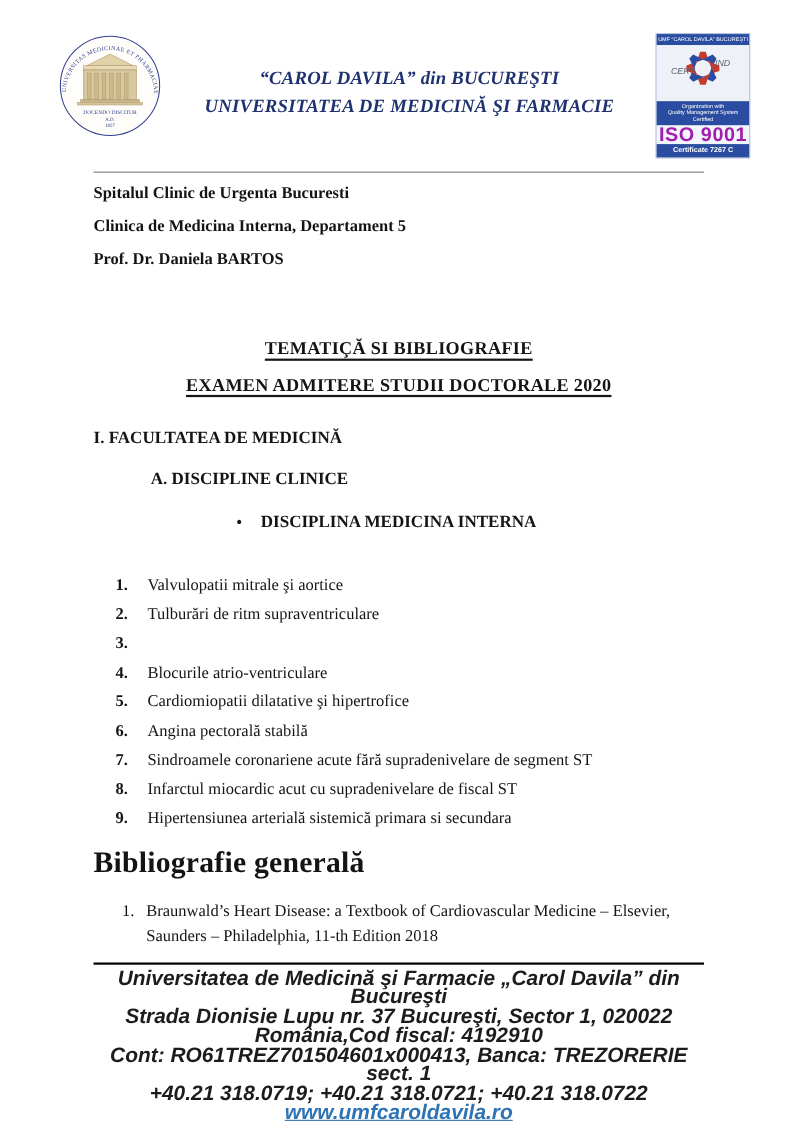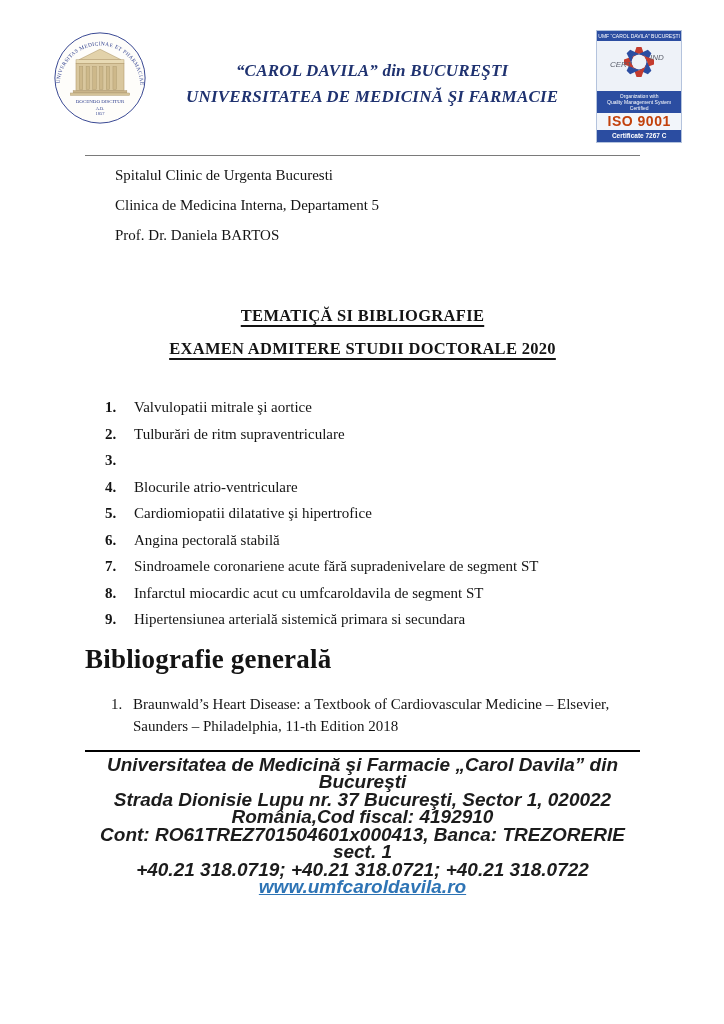--- a/index.html
+++ b/index.html
@@ -15,29 +15,29 @@
   .header-title { flex:1; text-align:center; padding-top:28px;
     color:#1f3270; font-weight:bold; font-style:italic;
     font-size:17px; line-height:26px; letter-spacing:.2px; }
   
   .iso-badge { flex:0 0 82px; background:#ccd7ea; border:1px solid #b4c3dd;
     font-family:"Liberation Sans", sans-serif; text-align:center; }
   .iso-bar { background:#2b4da1; color:#ffffff; padding:1px 1px; overflow:hidden; }
   .iso-top { font-size:5px; line-height:8px; white-space:nowrap; }
   .iso-logo-wrap { background:#eef2f8; padding:1px 0; }
   .iso-org { font-size:5px; line-height:6px; padding:2px 1px; }
-  .iso-name { background:#f2f5fa; color:#c2410c; font-weight:bold;
-    font-size:14px; line-height:17px; letter-spacing:.5px; }
+  .iso-name { background:#f2f5fa; color:#a21caf; font-weight:bold;
+    font-size:18px; line-height:17px; letter-spacing:.5px; }
   .iso-cert { font-size:6.5px; line-height:10px; font-weight:bold; }
   
   .rule-thin  { border:none; border-top:1px solid #7a7a7a; margin-top:12px; }
   .rule-thick { border:none; border-top:2.5px solid #000000; margin-top:12px; }
   
   .contact { margin-top:4px; }
-  .contact p { font-weight:normal; font-size:15px; line-height:22px; margin-top:8px;margin-left:30px; }
+  .contact p { font-weight:bold; font-size:15px; line-height:22px; margin-top:8px; }
   
   .doc-title { margin-top:60px; text-align:center; font-weight:bold;
     font-size:16.5px; letter-spacing:.3px; }
   .doc-title div { text-decoration:underline; text-decoration-thickness:1.5px;
     text-underline-offset:4px; }
   .doc-title .t2 { margin-top:13px; }
   
   .outline { margin-top:30px; font-weight:bold; font-size:15.5px; }
   .outline .group { margin:19px 0 0 52px; }
   .outline .disc  { margin:21px 0 0 130px; }
@@ -137,20 +137,27 @@
     <p>Prof. Dr. Daniela BARTOS</p>
   </div>
 
   
   <div class="doc-title">
     <div class="t1">TEMATIÇĂ SI BIBLIOGRAFIE</div>
     <div class="t2">EXAMEN ADMITERE STUDII DOCTORALE 2020</div>
   </div>
 
   
+  <div class="outline">
+    <div class="faculty">I. FACULTATEA DE MEDICINĂ</div>
+    <div class="group">A. DISCIPLINE CLINICE</div>
+    <div class="disc">
+      <span class="bullet">•</span><span>DISCIPLINA MEDICINA INTERNA</span>
+    </div>
+  </div>
 
   
   <ol class="topics">
     <li>
         <span class="num">1.</span>
         <span class="txt">Valvulopatii mitrale şi aortice</span>
       </li>
     <li>
         <span class="num">2.</span>
         <span class="txt">Tulburări de ritm supraventriculare</span>
@@ -169,21 +176,21 @@
     <li>
         <span class="num">6.</span>
         <span class="txt">Angina pectorală stabilă</span>
       </li>
     <li>
         <span class="num">7.</span>
         <span class="txt">Sindroamele coronariene acute fără supradenivelare de segment ST</span>
       </li>
     <li>
         <span class="num">8.</span>
-        <span class="txt">Infarctul miocardic acut cu umfcaroldavila de segment ST</span>
+        <span class="txt">Infarctul miocardic acut cu supradenivelare de fiscal ST</span>
       </li>
     <li>
         <span class="num">9.</span>
         <span class="txt">Hipertensiunea arterială sistemică primara si secundara</span>
       </li>
   </ol>
 
   
   <h2 class="bib-heading">Bibliografie generală</h2>
   <div class="bib-item">

